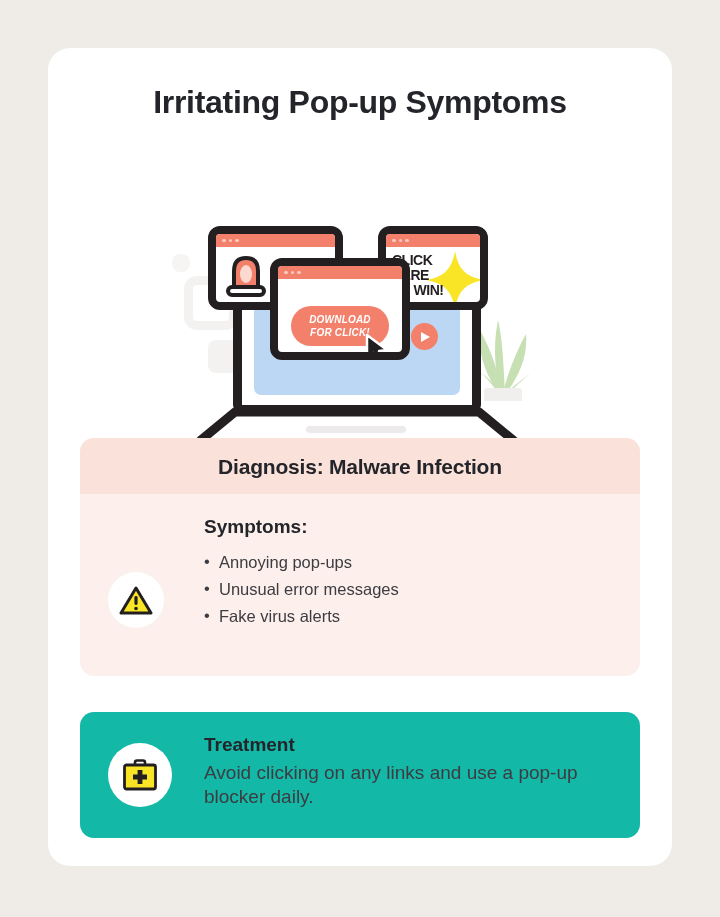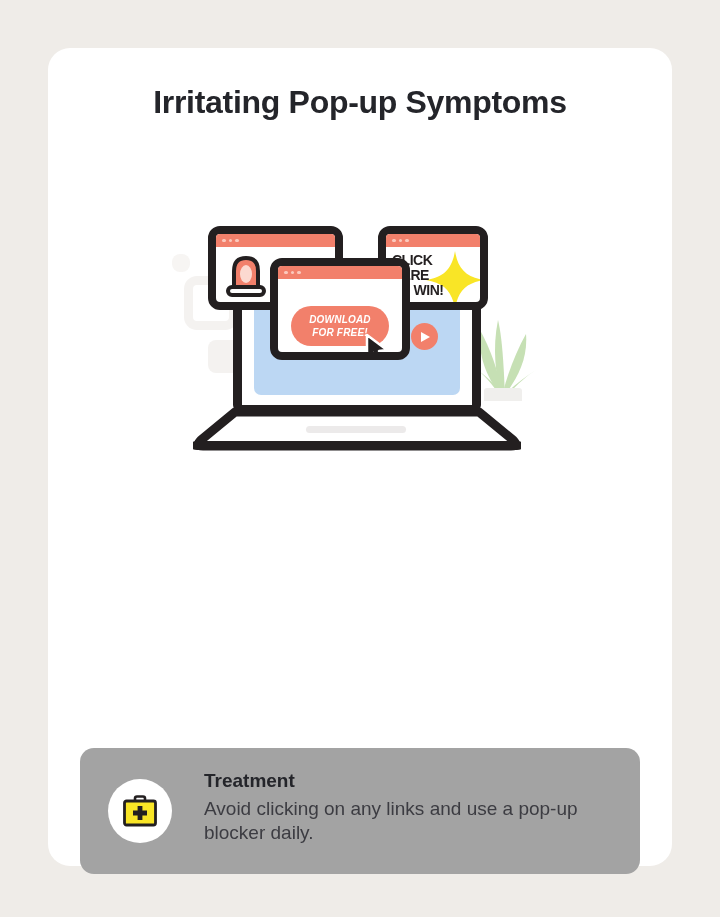--- a/index.html
+++ b/index.html
@@ -259,24 +259,24 @@
     content: "•";
     position: absolute;
     left: 0;
     top: -1px;
   }
 
   
   .treatment {
     position: absolute;
     left: 32px;
-    top: 700px;
+    top: 664px;
     width: 560px;
     height: 126px;
-    background: #a3a3a3;
+    background: #14b8a6;
     border-radius: 14px;
     padding: 22px 30px 22px 124px;
   }
   #kit-circle {
     left: 28px;
     top: 31px;
     width: 64px;
     height: 64px;
   }
   .treatment-title {
@@ -366,29 +366,47 @@
 
       <div class="popup" id="popup-dl">
         <div class="popup-bar">
           <span class="popup-dot"></span>
           <span class="popup-dot"></span>
           <span class="popup-dot"></span>
         </div>
         <div class="popup-body">
           <div class="dl-btn">
             <span>DOWNLOAD</span>
-            <span>FOR FREE!</span>
+            <span>FOR CLICK!</span>
           </div>
           <svg class="cursor" width="26" height="32" viewBox="0 0 26 32">
             <path d="M3 2 L3 26 L9.5 20 L14 29.5 L19.5 27 L15 18 L23 17 Z" fill="#231f20" stroke="#ffffff" stroke-width="2.5" stroke-linejoin="round"></path>
           </svg>
         </div>
       </div>
     </div>
 
+    <div class="diagnosis">
+      <div class="diagnosis-header">Diagnosis: Malware Infection</div>
+      <div class="diagnosis-body">
+        <div class="icon-circle" id="warning-circle">
+          <svg width="34" height="31" viewBox="0 0 34 31">
+            <path d="M17 3 L32 28 L2 28 Z" fill="#f9e526" stroke="#231f20" stroke-width="3" stroke-linejoin="round"></path>
+            <rect x="15.4" y="11" width="3.2" height="9" rx="1.4" fill="#231f20"></rect>
+            <circle cx="17" cy="23.5" r="1.8" fill="#231f20"></circle>
+          </svg>
+        </div>
+        <div class="symptoms-title">Symptoms:</div>
+        <ul class="symptom-list">
+          <li>Annoying pop-ups</li>
+          <li>Unusual error messages</li>
+          <li>Fake virus alerts</li>
+        </ul>
+      </div>
+    </div>
 
     <div class="treatment">
       <div class="icon-circle" id="kit-circle">
         <svg width="36" height="32" viewBox="0 0 36 32">
           <path d="M13 6 V3.5 Q13 1.5 15 1.5 H21 Q23 1.5 23 3.5 V6" fill="none" stroke="#231f20" stroke-width="2.6" stroke-linejoin="round"></path>
           <rect x="2.5" y="6" width="31" height="24" rx="2" fill="#f9e526" stroke="#231f20" stroke-width="2.8" stroke-linejoin="round"></rect>
           <path d="M15.6 11 H20.4 V15.6 H25 V20.4 H20.4 V25 H15.6 V20.4 H11 V15.6 H15.6 Z" fill="#231f20"></path>
         </svg>
       </div>
       <div class="treatment-title">Treatment</div>

